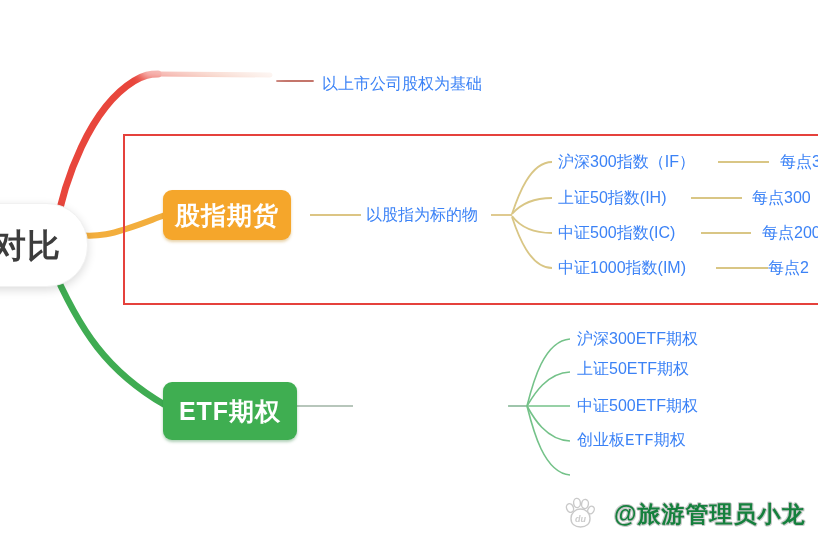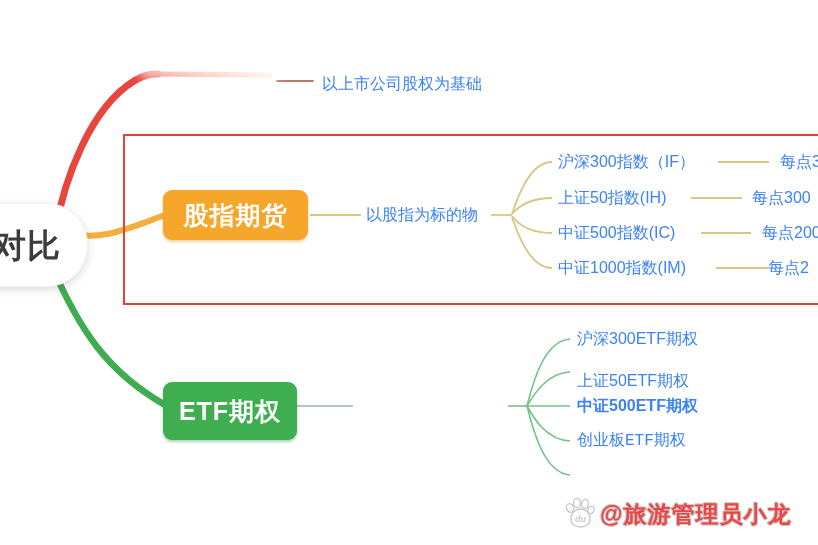--- a/index.html
+++ b/index.html
@@ -16,38 +16,38 @@
   }
   .root-label{
     position:absolute;left:56px;top:20px;font-size:33px;font-weight:600;
     color:#3C3C3C;white-space:nowrap;letter-spacing:1px;
   }
   .topic-box{
     position:absolute;z-index:9;display:flex;align-items:center;justify-content:center;
     color:#ffffff;font-weight:700;font-size:25px;border-radius:9px;white-space:nowrap;
     letter-spacing:1px;
   }
-  .futures-box{left:163px;top:190px;width:145px;height:50px;background:#F5A62B;
+  .futures-box{left:163px;top:190px;width:128px;height:50px;background:#F5A62B;
     box-shadow:0 2px 3px rgba(185,125,10,0.35);}
   .etf-box{left:163px;top:382px;width:134px;height:58px;background:#3FAE51;
     box-shadow:0 2px 3px rgba(30,120,50,0.35);}
   .highlight-box{
     position:absolute;left:123px;top:134px;width:707px;height:167px;z-index:2;
     border:2.5px solid #E5413C;background:transparent;
   }
   .smudge{
     position:absolute;left:138px;top:56px;width:145px;height:24px;z-index:5;
     background:rgba(255,255,255,0.62);filter:blur(5px);border-radius:12px;
   }
   .watermark{position:absolute;left:562px;top:496px;z-index:12;display:flex;align-items:center;}
   .watermark-text{
-    font-size:23px;font-weight:700;color:#ef4444;letter-spacing:1px;white-space:nowrap;
+    font-size:23px;font-weight:700;color:#15803d;letter-spacing:1px;white-space:nowrap;
     text-shadow:-1px 0 #c9c9c9, 1px 0 #c9c9c9, 0 -1px #c9c9c9, 0 1px #c9c9c9,
                 -1px -1px #d4d4d4, 1px 1px #d4d4d4;
-    margin-left:2px;
+    margin-left:16px;
   }
 </style>
 </head>
 <body>
 
 <div id="canvas">
 
   <svg id="wires" width="818" height="545" viewBox="0 0 818 545">
     <defs>
       <linearGradient id="fadeRed" gradientUnits="userSpaceOnUse" x1="150" y1="74" x2="272" y2="74">
@@ -113,22 +113,22 @@
   <div class="lbl" style="left:762px;top:222px;">每点200</div>
 
   <div class="lbl" style="left:558px;top:257px;">中证1000指数(IM)</div>
   <div class="lbl" style="left:733px;top:257px;margin-left:35px;">每点2</div>
 
   <div class="topic-box etf-box">
     <span>ETF期权</span>
   </div>
 
   <div class="lbl" style="left:577px;top:328px;">沪深300ETF期权</div>
-  <div class="lbl" style="left:577px;top:370px;">上证50ETF期权</div>
-  <div class="lbl" style="left:577px;top:395px;font-weight:bold;">中证500ETF期权</div>
+  <div class="lbl" style="left:577px;top:358px;">上证50ETF期权</div>
+  <div class="lbl" style="left:577px;top:395px;">中证500ETF期权</div>
   <div class="lbl" style="left:577px;top:430px;font-family:Liberation Mono, monospace;">创业板ETF期权</div>
 
   <div class="watermark">
     <svg width="36" height="36" viewBox="0 0 36 36">
       <g fill="#ffffff" stroke="#c9c9c9" stroke-width="1.4">
         <ellipse cx="8" cy="12" rx="3.4" ry="4.4" transform="rotate(-22 8 12)"></ellipse>
         <ellipse cx="15" cy="7" rx="3.4" ry="4.6" transform="rotate(-6 15 7)"></ellipse>
         <ellipse cx="23" cy="8" rx="3.4" ry="4.6" transform="rotate(10 23 8)"></ellipse>
         <ellipse cx="29" cy="14" rx="3" ry="4" transform="rotate(30 29 14)"></ellipse>
         <path d="M 18.5,13 C 24,13 28,17 28,22.5 C 28,28 24,31 18.5,31 C 13,31 9,28 9,22.5 C 9,17 13,13 18.5,13 Z"></path>

